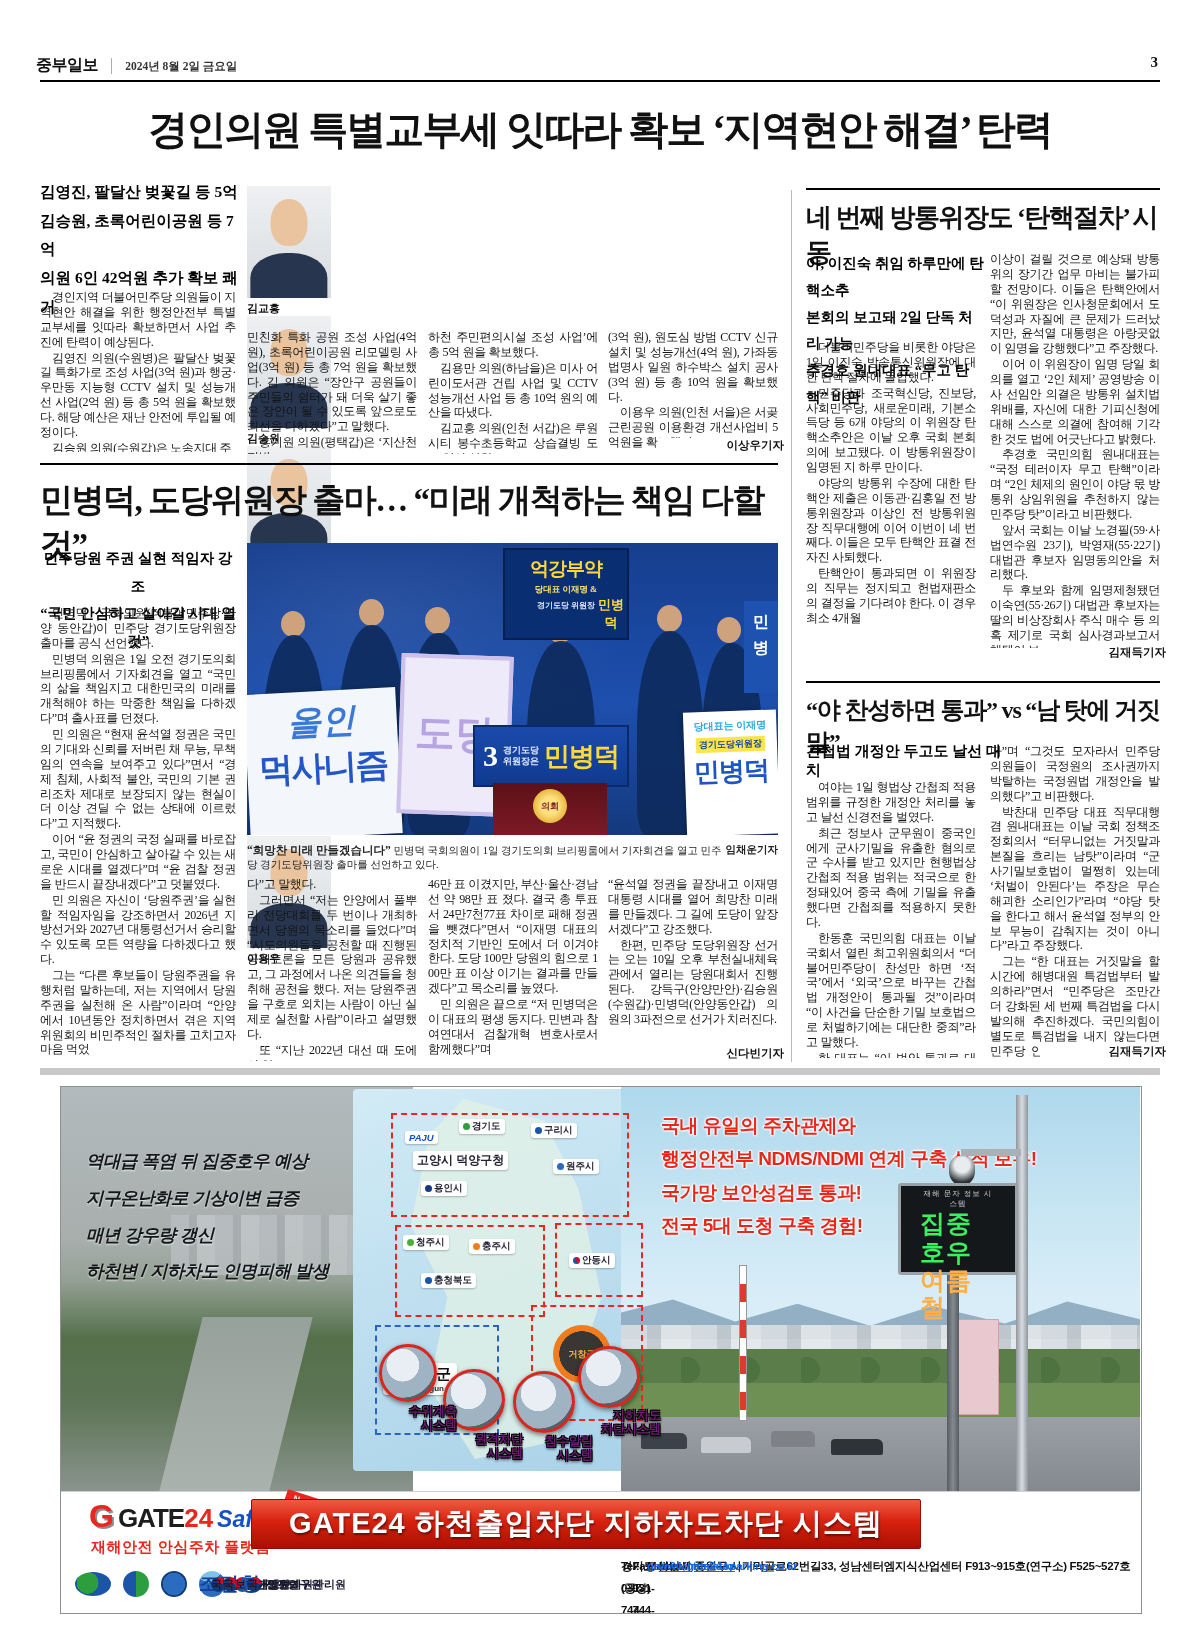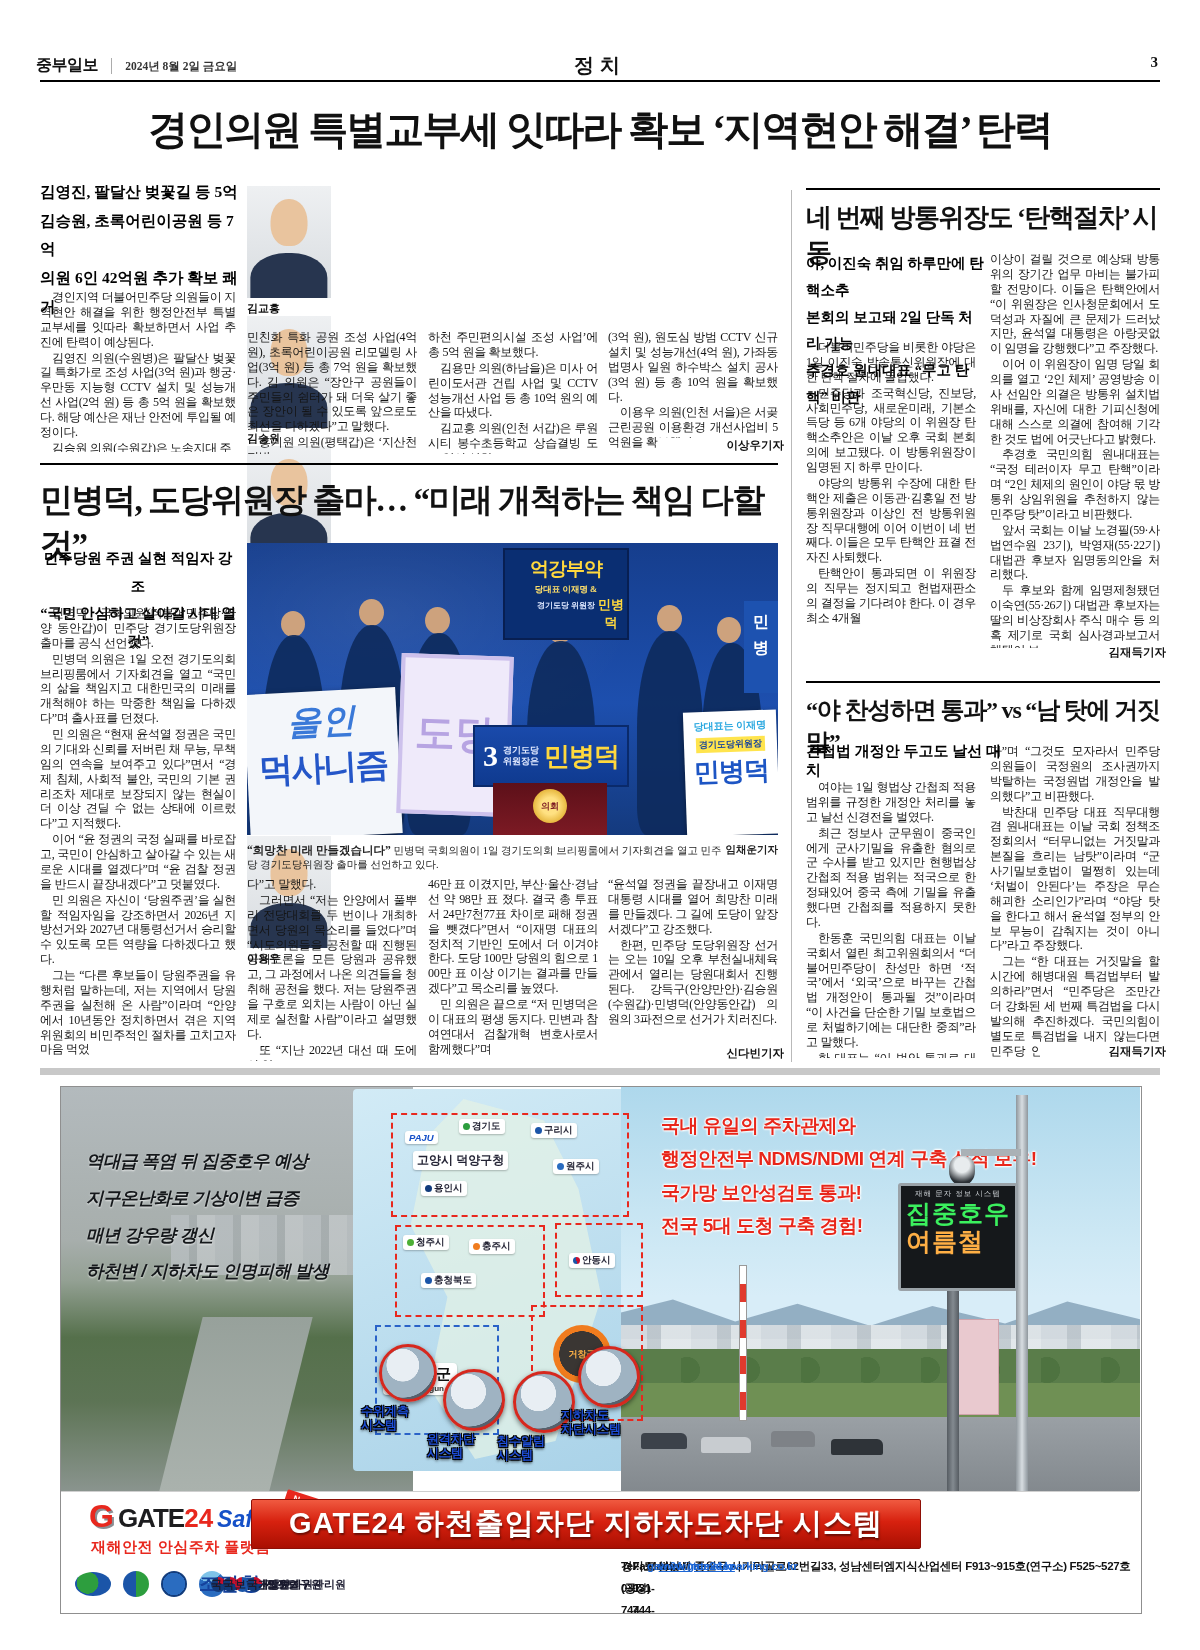--- a/index.html
+++ b/index.html
@@ -97,37 +97,37 @@
   .street .bldgs{left:0;top:238px;width:519px;height:36px;background:
      repeating-linear-gradient(90deg,#d9dee2 0 26px,#c2c9ce 26px 40px,#e4e8ea 40px 70px);opacity:.9;}
   .street .trees{left:0;top:262px;width:519px;height:42px;background:
      radial-gradient(circle at 10% 50%,#4e7340 22%,transparent 23%) 0 0/60px 42px repeat-x,#5a7d4a;}
   .street .grass{left:0;top:296px;width:519px;height:40px;background:#6f9054;}
   .street .road{left:0;top:330px;width:519px;height:74px;background:linear-gradient(180deg,#9aa0a5,#83898e);}
   .street .car{height:16px;border-radius:4px 6px 2px 2px;background:#3c424a;}
   .gate-arm{left:118px;top:178px;width:8px;height:156px;background:
      repeating-linear-gradient(180deg,#fff 0 18px,#e03a2e 18px 36px);border:1px solid #999;}
   .pinkbldg{left:332px;top:232px;width:46px;height:96px;background:#e9c9cf;border:1px solid #cfa3ab;}
-  .led{left:837px;top:96px;width:120px;height:108px;background:#15181b;border:3px solid #9aa2a8;border-radius:3px;padding:3px 5px;}
+  .led{left:837px;top:96px;width:120px;height:92px;background:#15181b;border:3px solid #9aa2a8;border-radius:3px;padding:3px 19px;}
   .led .hd{position:static;display:block;font-family:"Liberation Sans",sans-serif;font-size:7.5px;color:#c9ced2;text-align:center;letter-spacing:1px;}
   .led .l1{position:static;display:block;font-family:"Liberation Sans",sans-serif;font-weight:900;font-size:25px;color:#3bf05e;letter-spacing:1px;line-height:1.15;}
   .led .l2{position:static;display:block;font-family:"Liberation Sans",sans-serif;font-weight:900;font-size:25px;color:#ffaf45;letter-spacing:1px;line-height:1.1;}
   .led-pole{left:886px;top:188px;width:12px;height:216px;background:linear-gradient(90deg,#565c62,#838a90,#565c62);}
   .cam-pole{left:955px;top:8px;width:12px;height:396px;background:linear-gradient(90deg,#8f979d,#d7dde1,#8f979d);}
   .cam-arm{left:900px;top:62px;width:60px;height:7px;background:#aab1b6;}
   .cam-dome{left:888px;top:69px;width:26px;height:30px;background:radial-gradient(circle at 50% 30%,#e8ecee 30%,#2b3035 70%);border-radius:40% 40% 50% 50%;}
   .ad-left-txt{left:25px;top:56px;font-family:"Liberation Sans",sans-serif;font-style:italic;font-weight:900;
      font-size:17.5px;line-height:2.1;color:#15181b;text-shadow:0 1px 2px rgba(255,255,255,.75);white-space:pre-line;letter-spacing:-0.5px;}
   .ad-red-txt{left:600px;top:22px;font-family:"Liberation Sans",sans-serif;font-weight:900;font-size:19px;line-height:1.75;
      color:#e8261a;white-space:pre-line;letter-spacing:-0.5px;
      text-shadow:-1px 0 2px #fff,1px 0 2px #fff,0 -1px 2px #fff,0 1px 2px #fff;}
   .inset{border:3px solid #d6281e;border-radius:50%;background:
      radial-gradient(circle at 40% 35%,#e8eef3 0 35%,#9fb3c2 36% 70%,#55616d 71%);box-shadow:0 2px 5px rgba(0,0,0,.5);}
-  .inset-lbl{font-family:"Liberation Sans",sans-serif;font-weight:900;font-size:12px;line-height:1.15;color:#1d4ed8;
-     text-align:left;white-space:pre-line;
+  .inset-lbl{font-family:"Liberation Sans",sans-serif;font-weight:900;font-size:12px;line-height:1.15;color:#701a75;
+     text-align:right;white-space:pre-line;
      text-shadow:-1px -1px 0 #000,1px -1px 0 #000,-1px 1px 0 #000,1px 1px 0 #000,0 2px 3px #000;}
   .ad-bottom{left:0;top:404px;width:1078px;height:120px;background:#fff;border-top:1px solid #cfcfcf;}
   .glogo{left:28px;top:8px;width:230px;height:52px;}
   .glogo .g{position:static;font-family:"Liberation Sans",sans-serif;font-weight:900;font-size:32px;color:#e8281e;
      text-shadow:2px 2px 0 #8b8f94;line-height:1;}
   .glogo .gate{position:static;font-family:"Liberation Sans",sans-serif;font-weight:900;font-size:26px;color:#1d1d1f;letter-spacing:-1px;}
   .glogo .n24{position:static;font-family:"Liberation Sans",sans-serif;font-weight:900;font-size:26px;color:#e8281e;}
   .glogo .safe{position:static;font-family:"Liberation Sans",sans-serif;font-weight:900;font-style:italic;font-size:23px;color:#1550c8;}
   .glogo .safesub{position:static;display:block;font-family:"Liberation Sans",sans-serif;font-size:6.5px;color:#c00;font-weight:700;margin-top:-3px;text-align:right;}
   .newribbon{left:196px;top:-6px;background:#e8281e;color:#fff;font-family:"Liberation Sans",sans-serif;
@@ -159,21 +159,20 @@
 </head>
 <body>
 
 <div class="page">
 
   <div class="abs" style="left:36px;top:55px;">
     <span class="brand">중부일보</span>
     <span class="hdr-sep">|</span>
     <span class="hdr-date">2024년 8월 2일 금요일</span>
   </div>
-  <div class="abs section-title" style="left:0;top:52px;width:1200px;text-align:center;">정치</div>
   <div class="abs page-num" style="right:42px;top:54px;">3</div>
   <div class="abs rule-h" style="left:40px;top:80px;width:1120px;"></div>
 
   <div class="abs headline1" style="left:40px;top:108px;">경인의원 특별교부세 잇따라 확보 ‘지역현안 해결’ 탄력</div>
 
   <div class="abs kicker" style="left:40px;top:178px;width:200px;font-size:15.5px;line-height:1.85;">
     <div>김영진, 팔달산 벚꽃길 등 5억</div>
     <div>김승원, 초록어린이공원 등 7억</div>
     <div>의원 6인 42억원 추가 확보 쾌거</div>
   </div>

